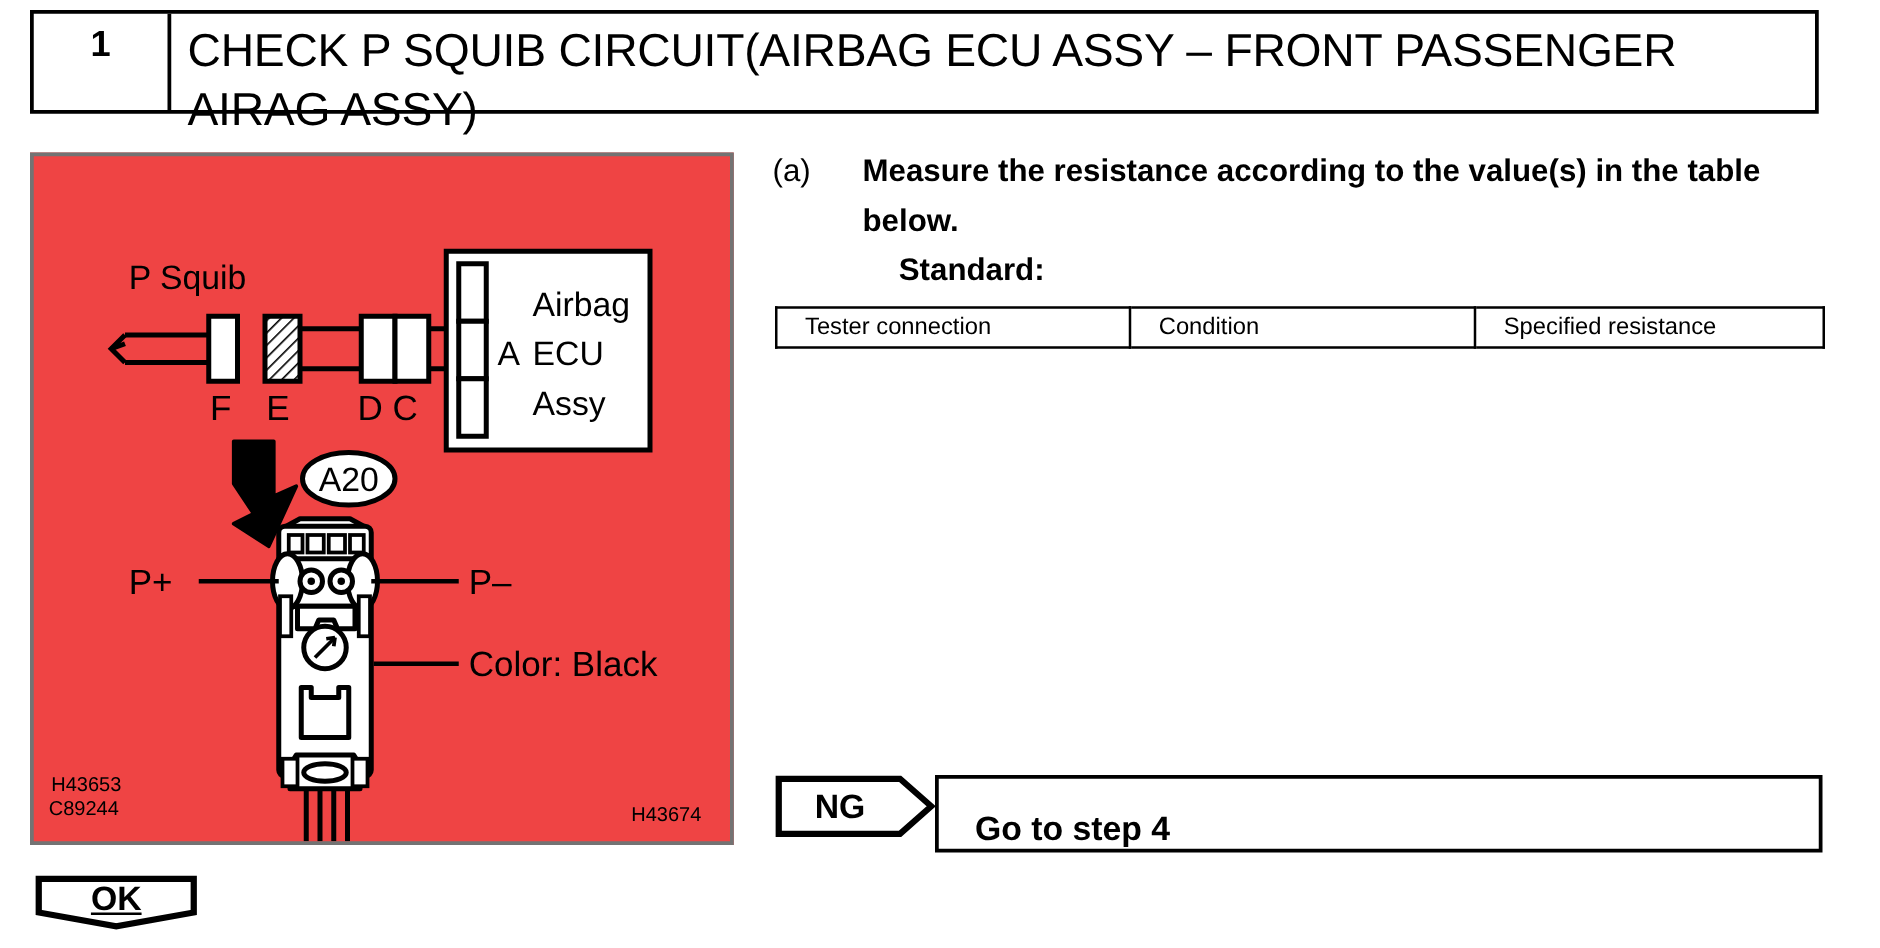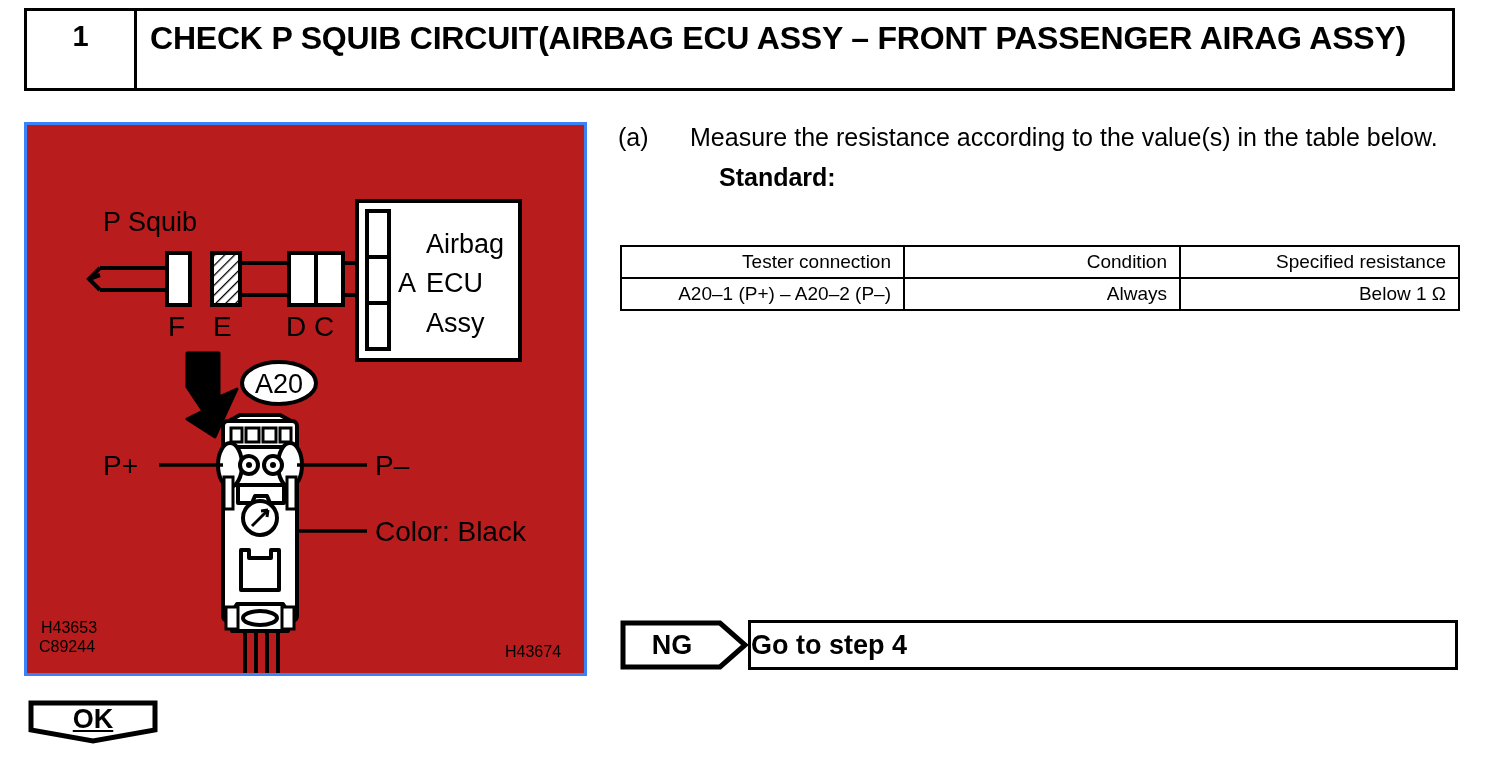--- a/index.html
+++ b/index.html
@@ -41,37 +41,37 @@
     font-size: 29px;
     font-weight: bold;
     letter-spacing: 0px;
   }
   #step-title-cell {
     flex: 1;
     padding: 7px 0 0 13px;
     box-sizing: border-box;
   }
   #step-title-cell .title {
-    font-size: 32px;
-    font-weight: bold;
+    font-size: 37px;
+    font-weight: normal;
     line-height: 1.26;
     letter-spacing: -0.2px;
     display: block;
   }
 
   
   #figure-panel {
     position: absolute;
     left: 24px;
     top: 122px;
     width: 563px;
     height: 554px;
-    border: 3px solid #3b82f6;
-    box-sizing: border-box;
-    background: #b91c1c;
+    border: 3px solid #737373;
+    box-sizing: border-box;
+    background: #ef4444;
   }
   #figure-svg { display: block; }
 
   
   #ok-tab {
     position: absolute;
     left: 28px;
     top: 700px;
     width: 130px;
     height: 44px;
@@ -91,44 +91,45 @@
   .step-letter {
     width: 72px;
     flex: 0 0 72px;
     font-size: 25px;
     line-height: 1.58;
   }
   .step-text {
     flex: 1;
     font-size: 25px;
     line-height: 1.58;
+    font-weight: bold;
   }
   #standard-label {
     margin-left: 101px;
     font-size: 25px;
     font-weight: bold;
     line-height: 1.5;
     margin-top: 1px;
   }
 
   
   #spec-table {
     position: absolute;
     left: 620px;
     top: 245px;
     width: 838px;
     border-collapse: collapse;
     table-layout: fixed;
   }
   #spec-table td {
     border: 2px solid #000;
-    text-align: right;
+    text-align: left;
     font-size: 19px;
     height: 32px;
-    padding: 2px 12px;
+    padding: 2px 22px;
     box-sizing: border-box;
     white-space: nowrap;
   }
   #spec-table col.c1 { width: 283px; }
   #spec-table col.c2 { width: 276px; }
   #spec-table col.c3 { width: 279px; }
 
   
   #ng-row {
     position: absolute;
@@ -154,26 +155,26 @@
     align-items: center;
     justify-content: center;
     font-size: 27px;
     font-weight: bold;
   }
   #ng-destination {
     position: absolute;
     left: 128px;
     top: 0;
     width: 710px;
-    height: 50px;
+    height: 62px;
     border: 3px solid #000;
     box-sizing: border-box;
     display: flex;
-    align-items: center;
-    padding-left: 0;
+    align-items: flex-end;
+    padding-left: 29px;
     font-size: 27px;
     font-weight: bold;
   }
   #ok-tab .lbl {
     position: absolute;
     left: 0;
     top: 0;
     width: 130px;
     height: 38px;
     display: flex;
@@ -337,25 +338,20 @@
       <col class="c1">
       <col class="c2">
       <col class="c3">
     </colgroup>
   <tbody>
     <tr>
       <td>Tester connection</td>
       <td>Condition</td>
       <td>Specified resistance</td>
     </tr>
-    <tr>
-      <td>A20–1 (P+) – A20–2 (P–)</td>
-      <td>Always</td>
-      <td>Below 1 Ω</td>
-    </tr>
   </tbody>
 </table>
 
 <div id="ng-row">
   <div id="ng-flag">
     <svg width="128" height="50" viewBox="0 0 128 50" xmlns="http://www.w3.org/2000/svg">
       <path d="M 3,3 L 100,3 L 125,25 L 100,47 L 3,47 Z" fill="#fff" stroke="#000" stroke-width="5" stroke-linejoin="miter"></path>
     </svg>
     <span class="lbl">NG</span>
   </div>

